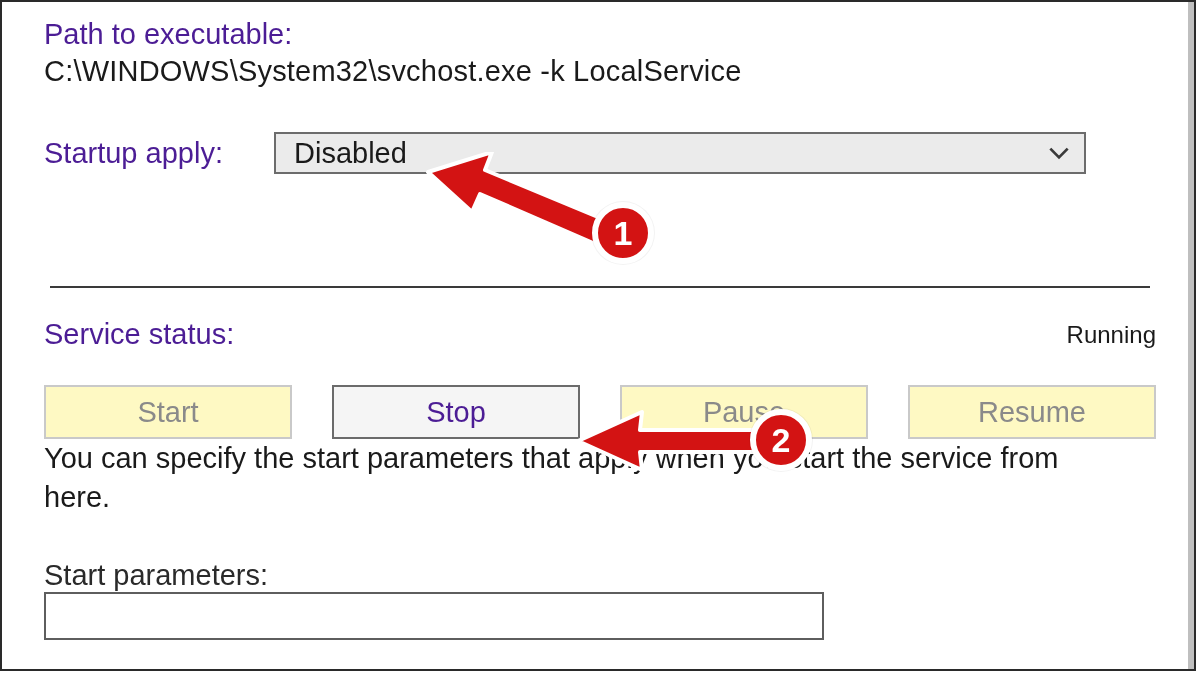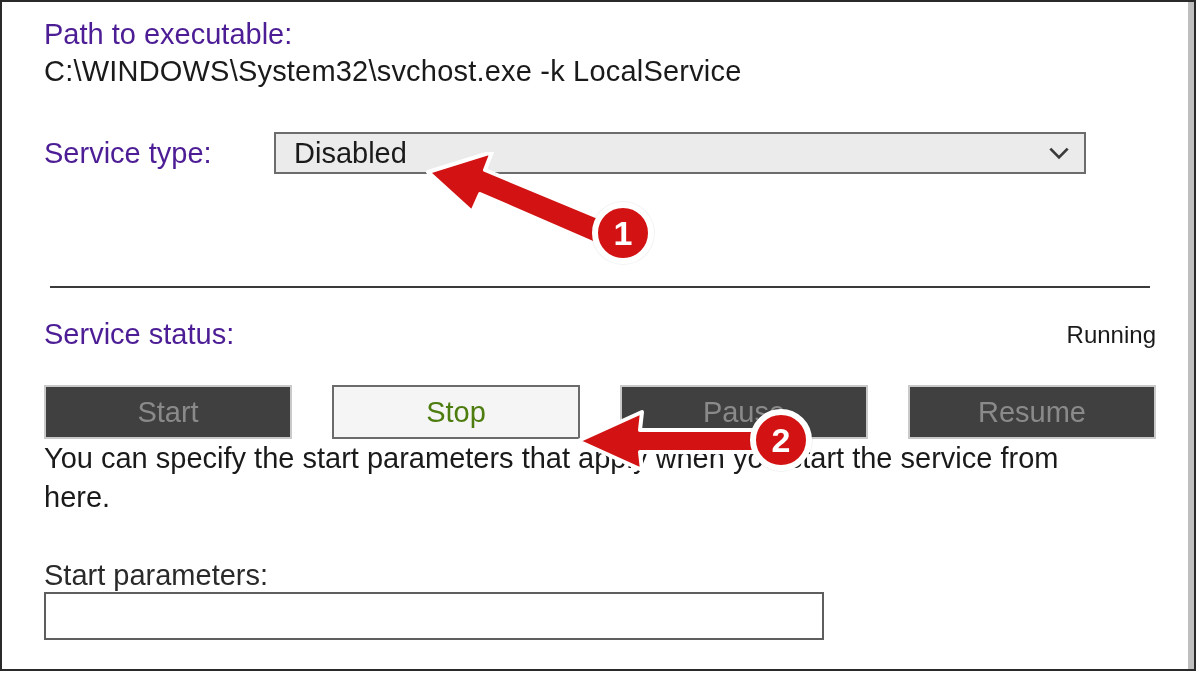--- a/index.html
+++ b/index.html
@@ -56,26 +56,26 @@
   .status-value { font-size:24px; }
   .btn-row { margin-top: 34px; display:flex; gap: 40px; }
   .btn {
     width: 254px; height: 54px;
     display:flex; align-items:center; justify-content:center;
     font-size: 29px;
     border: 2px solid transparent;
     user-select:none;
   }
   .btn-disabled {
-    background:#404040; color:#8a8a8a;
+    background:#fef9c3; color:#8a8a8a;
     border-color:#c9c9c9;
     cursor:default;
   }
   .btn-enabled {
-    background:#f5f5f5; color:#4d7c0f;
+    background:#f5f5f5; color:#4c1d95;
     border-color:#6b6b6b;
     cursor:pointer;
   }
   .desc { font-size:29px; line-height:1.35; max-width:1060px; }
   .params-row { margin-top: 36px; align-items:flex-start;flex-direction:column; }
   .params-label { width:230px; font-size:29px; color:#2a2a2a; padding-top:6px;}
   .params-input {
     width: 780px; height:48px;
     border:2px solid #5e5e5e; background:#fff;
     padding:0 10px; font-size:26px;
@@ -100,21 +100,21 @@
 </head>
 <body>
 
 <div class="window">
   <div class="inner">
 
     <div class="path-label label">Path to executable:</div>
     <div class="path-value">C:\WINDOWS\System32\svchost.exe -k LocalService</div>
 
     <div class="row startup-row">
-      <div class="startup-label label">Service type:</div>
+      <div class="startup-label label">Startup apply:</div>
       <div class="dropdown">
         <span>Disabled</span>
         <span class="chev">
           <svg viewBox="0 0 24 24">
               <path d="M4 8 L12 16 L20 8" fill="none" stroke="#3a3a3a" stroke-width="2.5"></path>
             </svg>
         </span>
       </div>
     </div>
 

